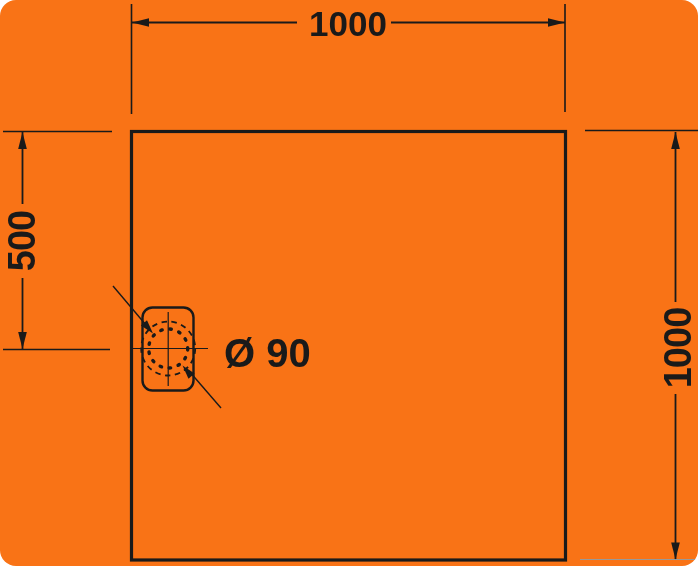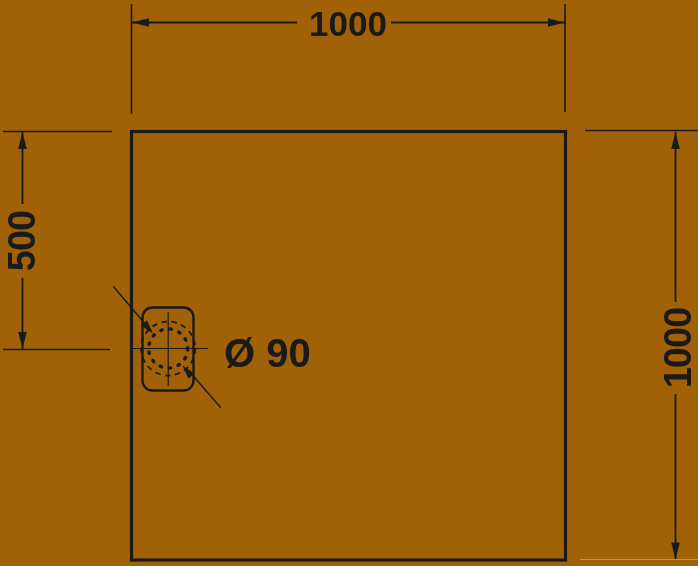--- a/index.html
+++ b/index.html
@@ -5,22 +5,23 @@
   html, body {
     margin: 0;
     padding: 0;
     background: #ffffff;
     font-family: "Liberation Sans", sans-serif;
   }
   .canvas {
     position: relative;
     width: 698px;
     height: 566px;
-    background: #a16207;
+    background: #f97316;
     overflow: hidden;
+    border-radius: 16px;
   }
   svg { display: block; }
   .dim-text {
     font-family: "Liberation Sans", sans-serif;
     font-weight: bold;
     fill: #1a1a1a;
   }
   .dim-text-top   { font-size: 35px; }
   .dim-text-side  { font-size: 38px; letter-spacing: -1px; }
   .dia-text       { font-family: "Liberation Sans", sans-serif; font-weight: bold; font-size: 40px; fill: #1a1a1a; }

